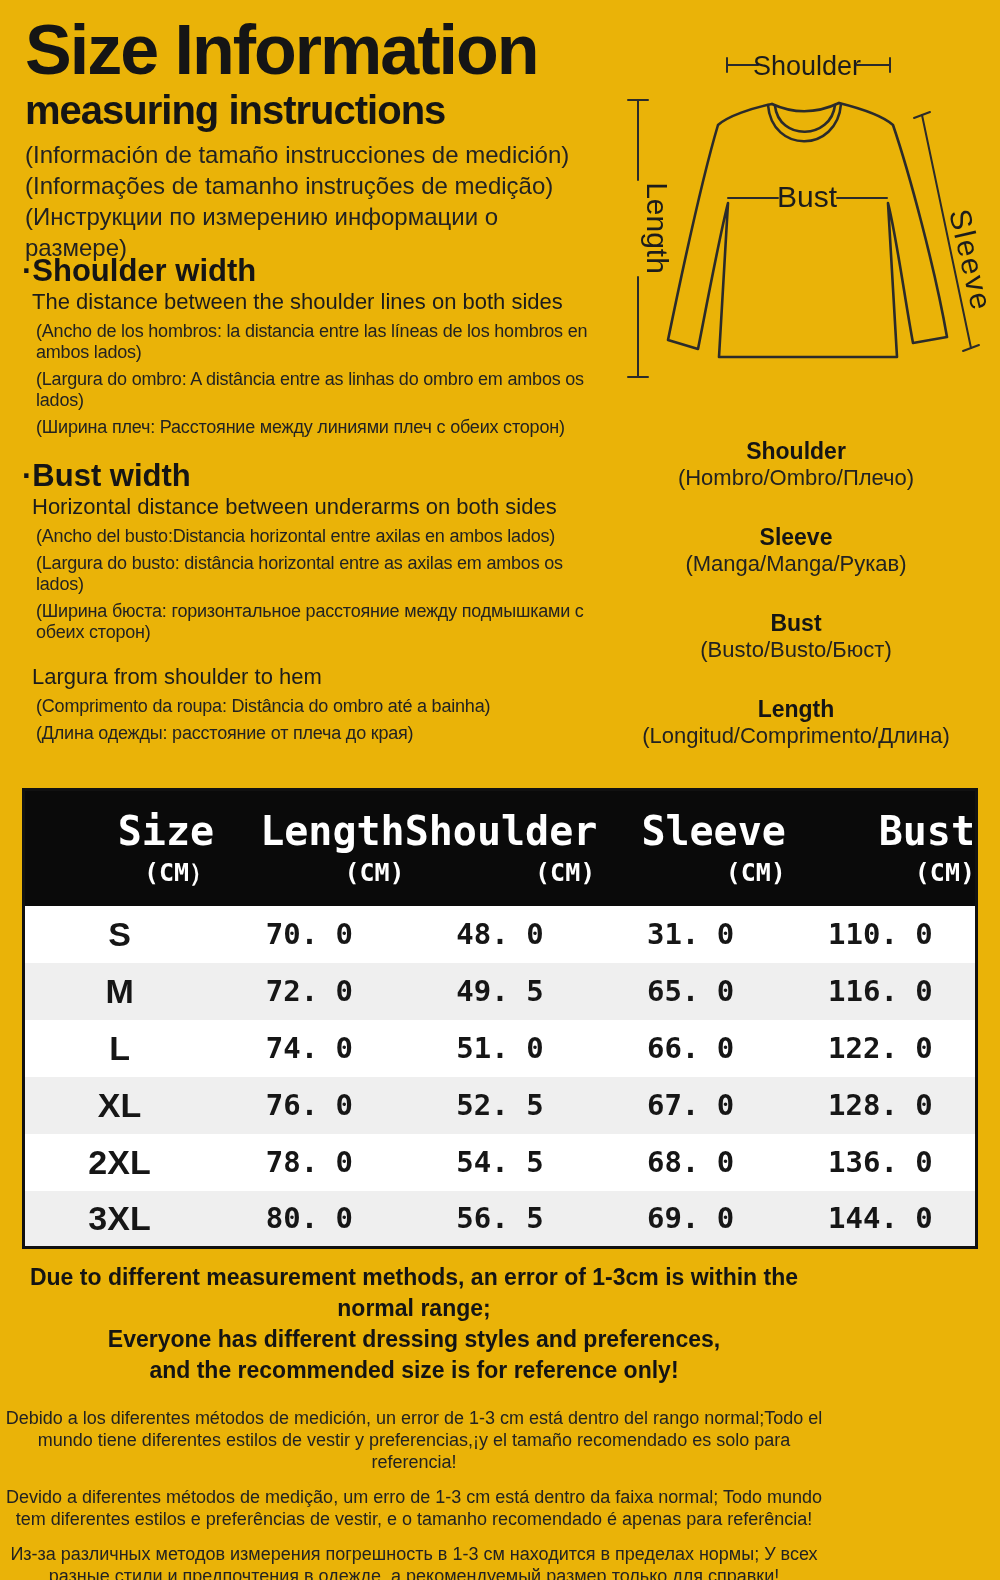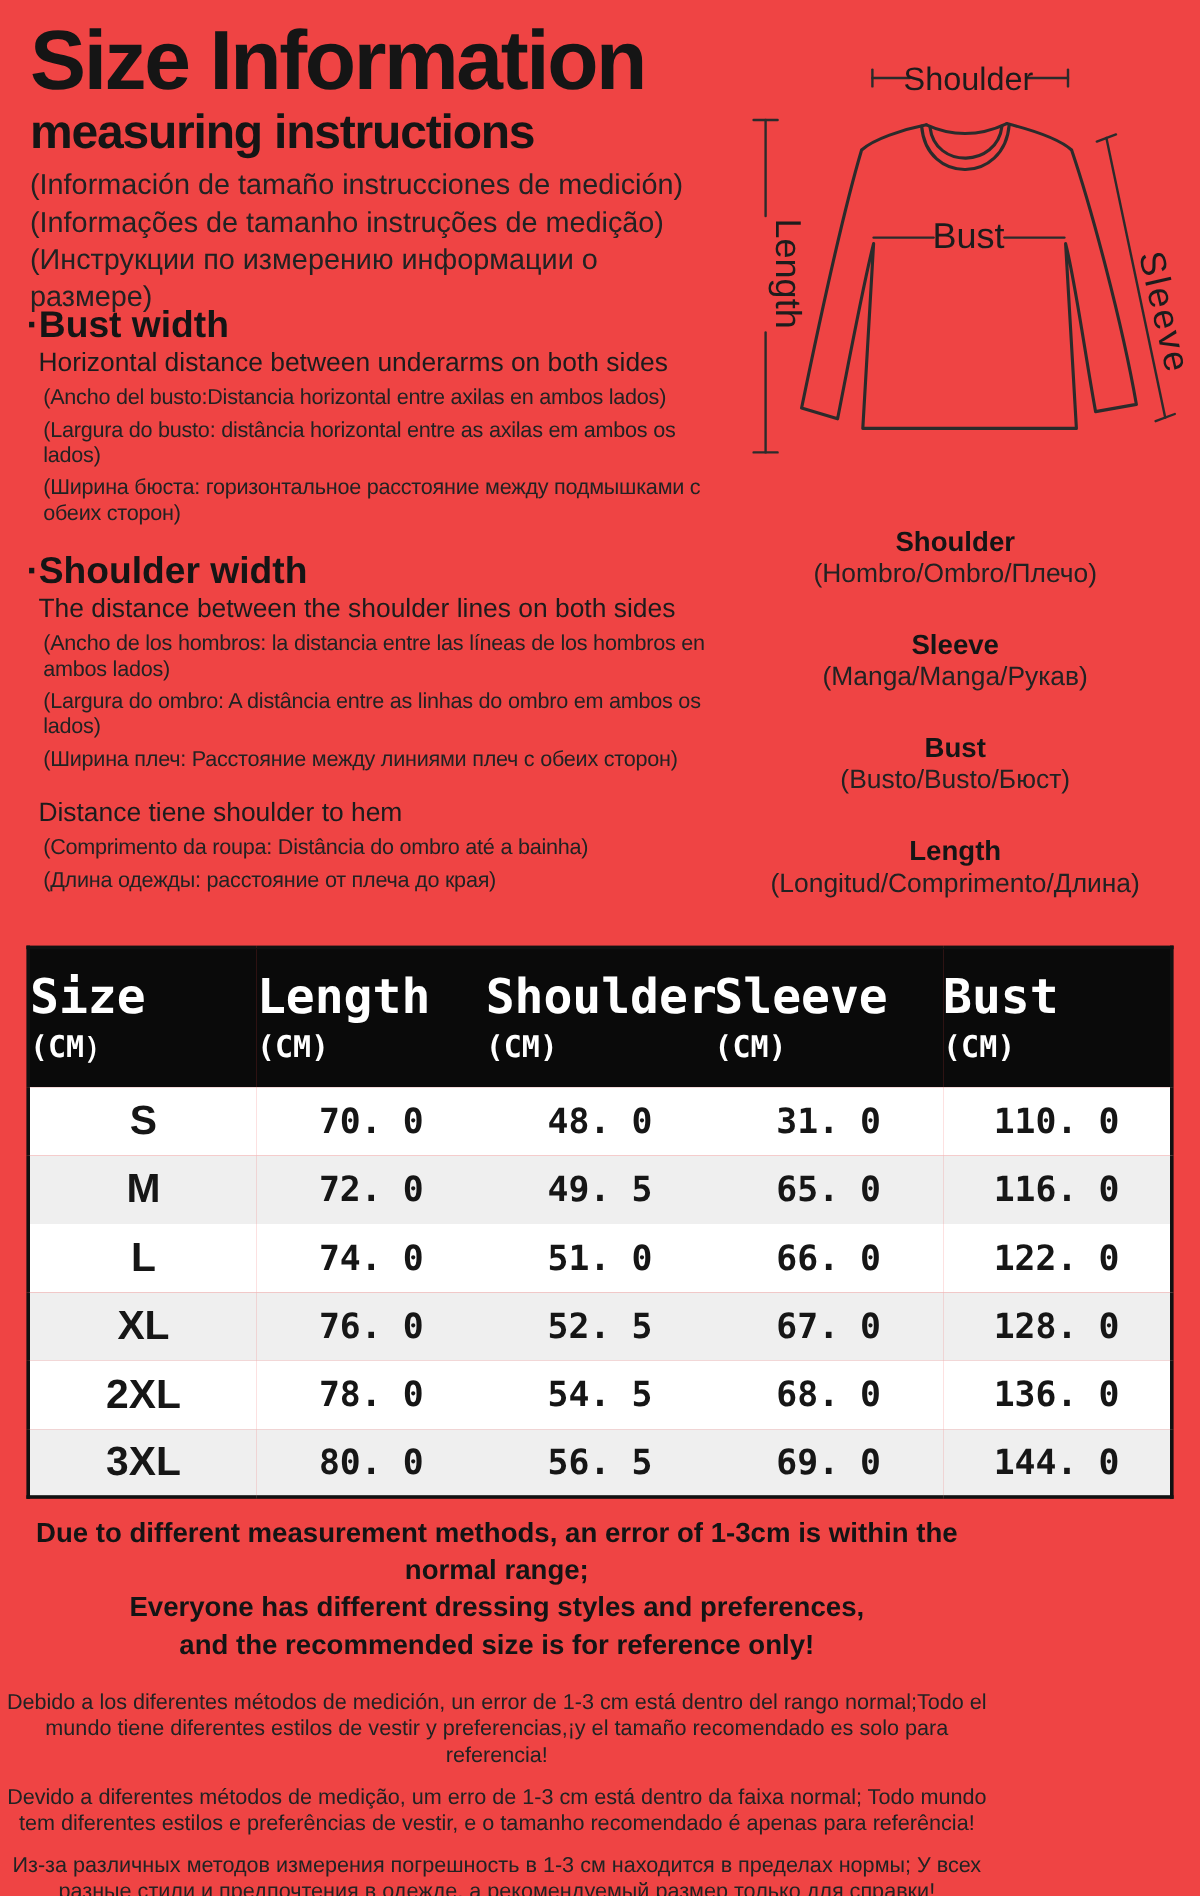--- a/index.html
+++ b/index.html
@@ -1,16 +1,16 @@
 <!DOCTYPE html>
 <html><head>
 <meta charset="utf-8">
 <style>
   html,body{margin:0;padding:0;background:#fff;}
-  .page{position:relative;width:1000px;height:1580px;background:#ef4444;overflow:hidden;
+  .page{position:relative;width:1000px;height:1580px;background:#eab308;overflow:hidden;
         font-family:"Liberation Sans",sans-serif;color:#111;}
 
   
   .title-block{position:absolute;left:25px;top:14px;width:565px;}
   .title-block h1{margin:0;font-size:70px;line-height:1.04;font-weight:bold;letter-spacing:-2px;color:#151515;}
   .title-block h2{margin:2px 0 8px 0;font-size:40px;line-height:1.05;font-weight:bold;letter-spacing:-1px;color:#151515;}
   .sub-trans{margin:0;font-size:24px;line-height:31px;color:#222;}
 
   
   .measure-sections{position:absolute;left:22px;top:254px;width:582px;}
@@ -32,21 +32,21 @@
   .legend .term{font-size:23px;font-weight:bold;line-height:27px;color:#151515;}
   .legend .term-trans{font-size:22px;line-height:26px;color:#222;}
 
   
   .size-table{position:absolute;left:22px;top:788px;width:956px;height:458px;
               border-collapse:collapse;table-layout:fixed;}
   .size-table,.size-table td,.size-table th{border:0;}
   .size-table{border:3px solid #111;}
   .size-table thead tr{height:116px;}
   .size-table tbody tr{height:57px;}
-  .size-table th{background:#0a0a0a;color:#fff;vertical-align:middle;text-align:left;padding:0;}
+  .size-table th{background:#0a0a0a;color:#fff;vertical-align:middle;text-align:right;padding:0;}
   .h-label{font-family:"DejaVu Sans Mono","Liberation Mono",monospace;font-weight:bold;font-size:40px;line-height:46px;}
   .h-unit{font-family:"DejaVu Sans Mono","Liberation Mono",monospace;font-weight:bold;font-size:25px;line-height:30px;margin-top:4px;}
   .size-table td{text-align:center;vertical-align:middle;padding:0;color:#161616;}
   .size-table td.size-cell{font-family:"Liberation Sans",sans-serif;font-weight:bold;font-size:34px;}
   .size-table td.value-cell{font-family:"DejaVu Sans Mono","Liberation Mono",monospace;font-weight:bold;font-size:29px;}
   .size-table tbody tr.alt{background:#efefef;}
   .size-table tbody tr{background:#ffffff;}
 
   
   .disclaimers{position:absolute;left:0;top:1262px;width:828px;text-align:center;}
@@ -62,35 +62,35 @@
   <header class="title-block">
     <h1>Size Information</h1>
     <h2>measuring instructions</h2>
     <p class="sub-trans">(Información de tamaño instrucciones de medición)</p>
     <p class="sub-trans">(Informações de tamanho instruções de medição)</p>
     <p class="sub-trans">(Инструкции по измерению информации о размере)</p>
   </header>
 
   <section class="measure-sections">
     <div class="m-section">
+      <h3>·Shoulder width</h3>
+      <p class="desc">The distance between the shoulder lines on both sides</p>
+      <p class="trans">(Ancho de los hombros: la distancia entre las líneas de los hombros en ambos lados)</p>
+      <p class="trans">(Largura do ombro: A distância entre as linhas do ombro em ambos os lados)</p>
+      <p class="trans">(Ширина плеч: Расстояние между линиями плеч с обеих сторон)</p>
+    </div>
+    <div class="m-section">
       <h3>·Bust width</h3>
       <p class="desc">Horizontal distance between underarms on both sides</p>
       <p class="trans">(Ancho del busto:Distancia horizontal entre axilas en ambos lados)</p>
       <p class="trans">(Largura do busto: distância horizontal entre as axilas em ambos os lados)</p>
       <p class="trans">(Ширина бюста: горизонтальное расстояние между подмышками с обеих сторон)</p>
     </div>
     <div class="m-section">
-      <h3>·Shoulder width</h3>
-      <p class="desc">The distance between the shoulder lines on both sides</p>
-      <p class="trans">(Ancho de los hombros: la distancia entre las líneas de los hombros en ambos lados)</p>
-      <p class="trans">(Largura do ombro: A distância entre as linhas do ombro em ambos os lados)</p>
-      <p class="trans">(Ширина плеч: Расстояние между линиями плеч с обеих сторон)</p>
-    </div>
-    <div class="m-section">
-      <p class="desc">Distance tiene shoulder to hem</p>
+      <p class="desc">Largura from shoulder to hem</p>
       <p class="trans">(Comprimento da roupa: Distância do ombro até a bainha)</p>
       <p class="trans">(Длина одежды: расстояние от плеча до края)</p>
     </div>
   </section>
 
   <svg class="diagram" viewBox="0 0 400 400">
 
     <path class="shirt" d="M 172,84
       C 152,88 128,96 118,105
       C 104,152 82,252 68,320

